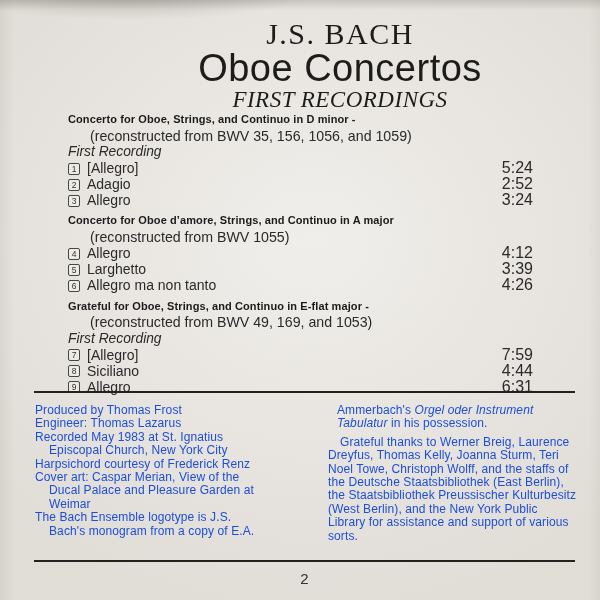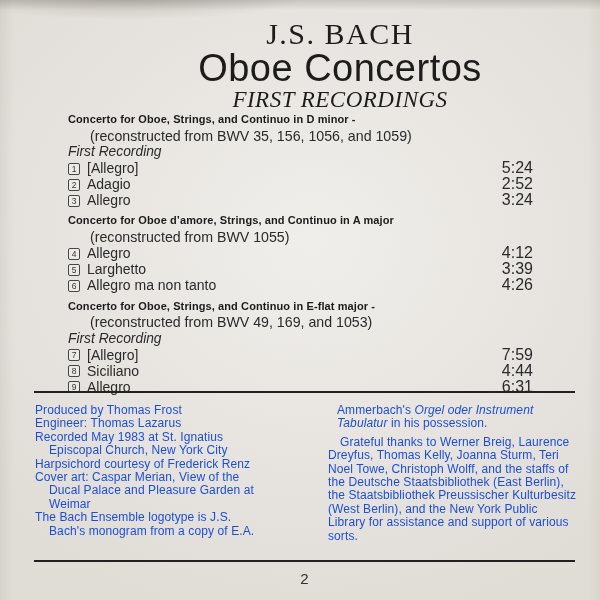--- a/index.html
+++ b/index.html
@@ -98,21 +98,21 @@
       <span class="ttime">3:39</span>
     </div>
     <div class="track">
       <span class="tnum">6</span>
       <span class="ttitle">Allegro ma non tanto</span>
       <span class="ttime">4:26</span>
     </div>
   </div>
 
   <div class="section">
-    <div class="section-heading">Concerto for Oboe, Strings, and Continuo in E-flat major -</div>
+    <div class="section-heading">Grateful for Oboe, Strings, and Continuo in E-flat major -</div>
     <div class="recon">(reconstructed from BWV 49, 169, and 1053)</div>
     <div class="note">First Recording</div>
     <div class="track">
       <span class="tnum">7</span>
       <span class="ttitle">[Allegro]</span>
       <span class="ttime">7:59</span>
     </div>
     <div class="track">
       <span class="tnum">8</span>
       <span class="ttitle">Siciliano</span>

